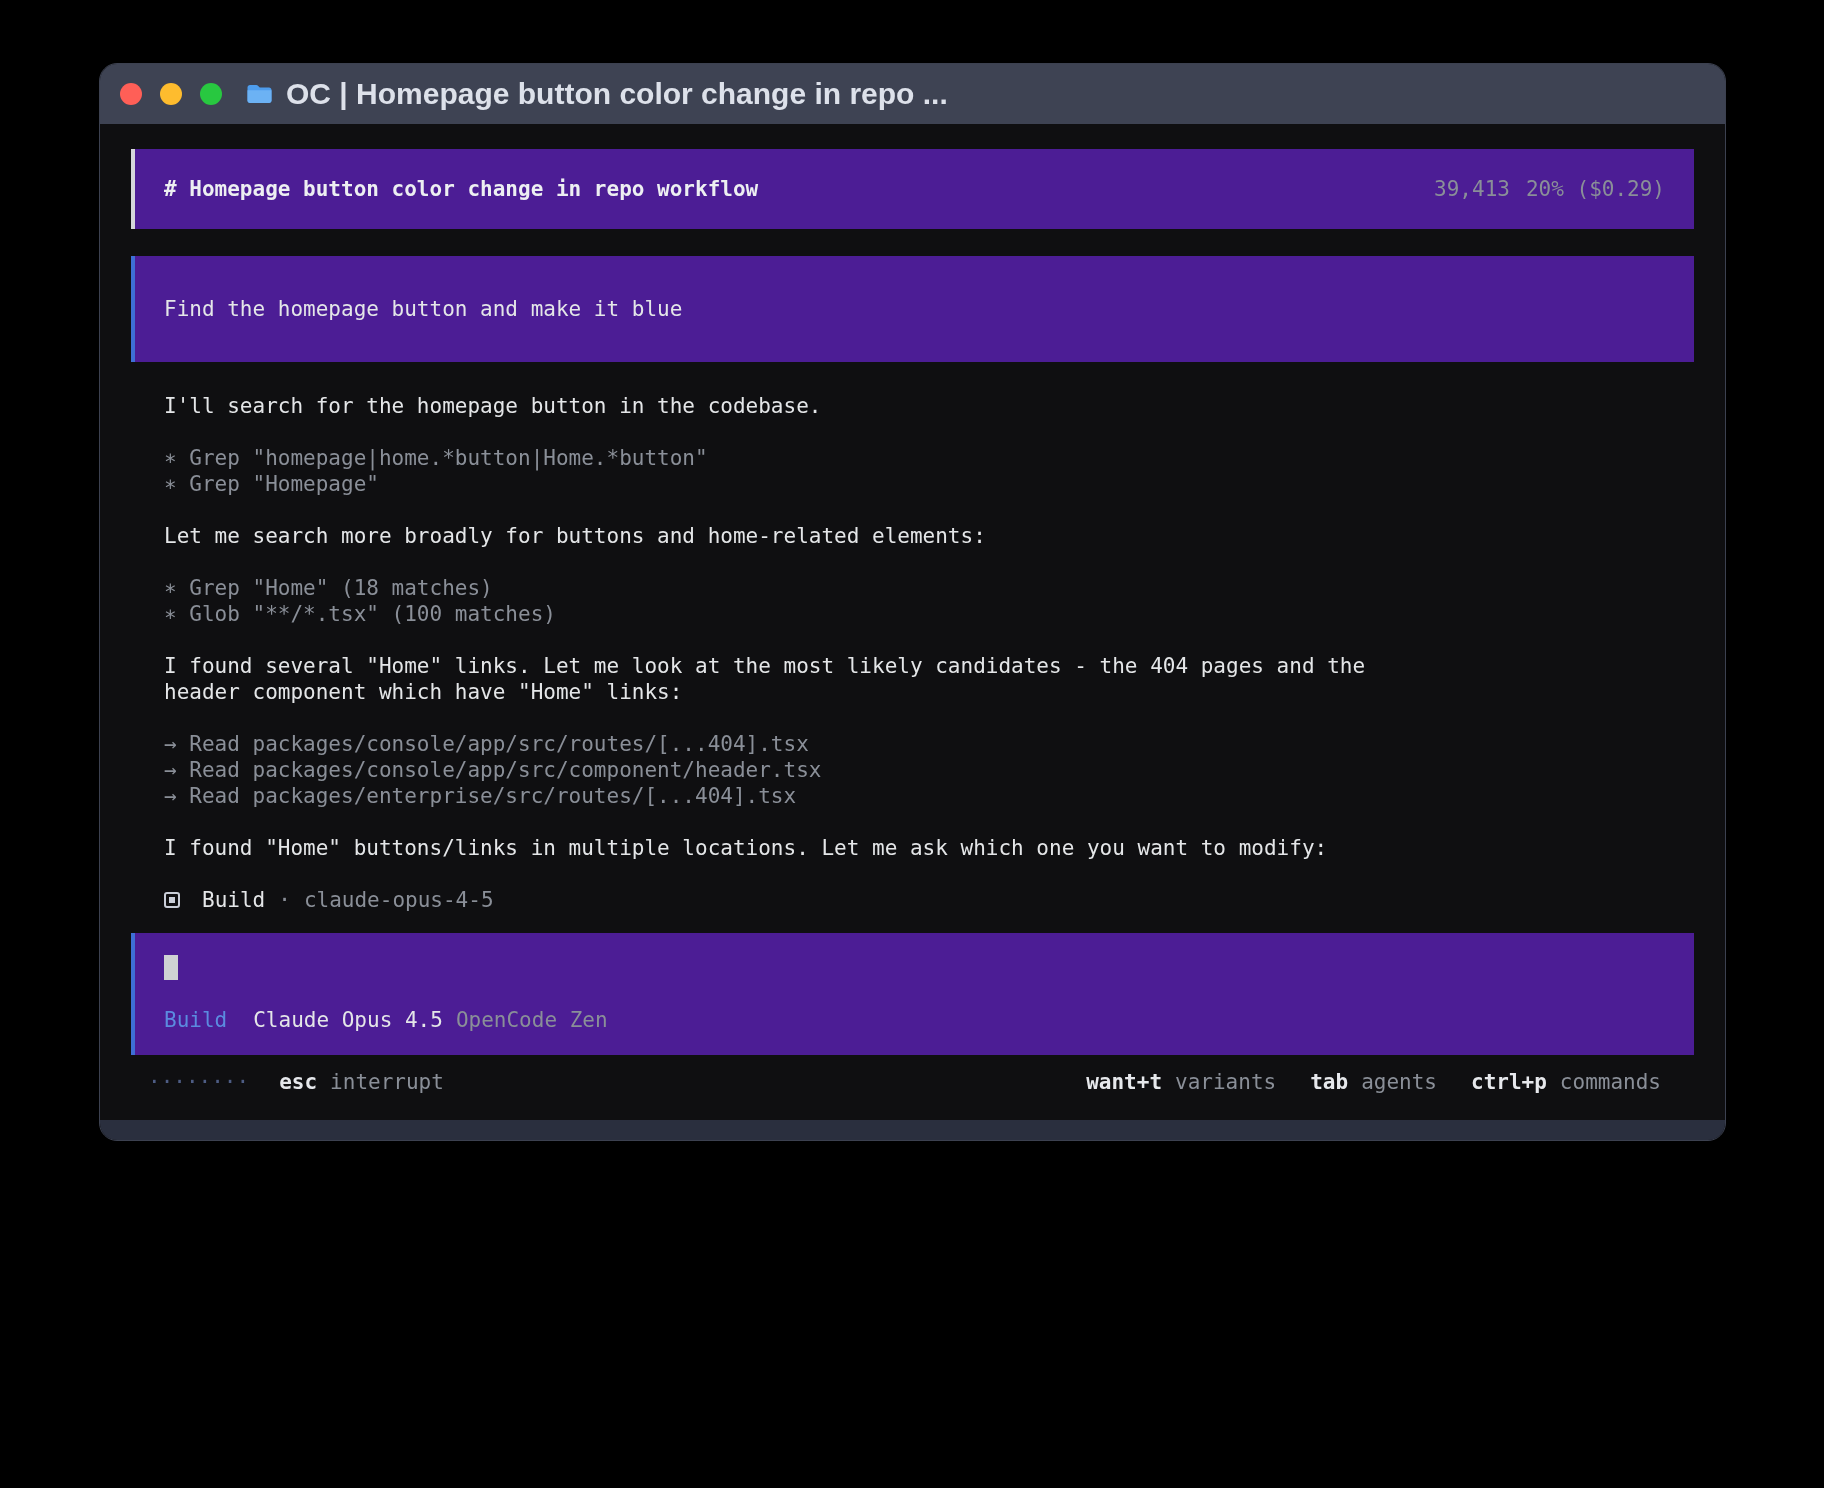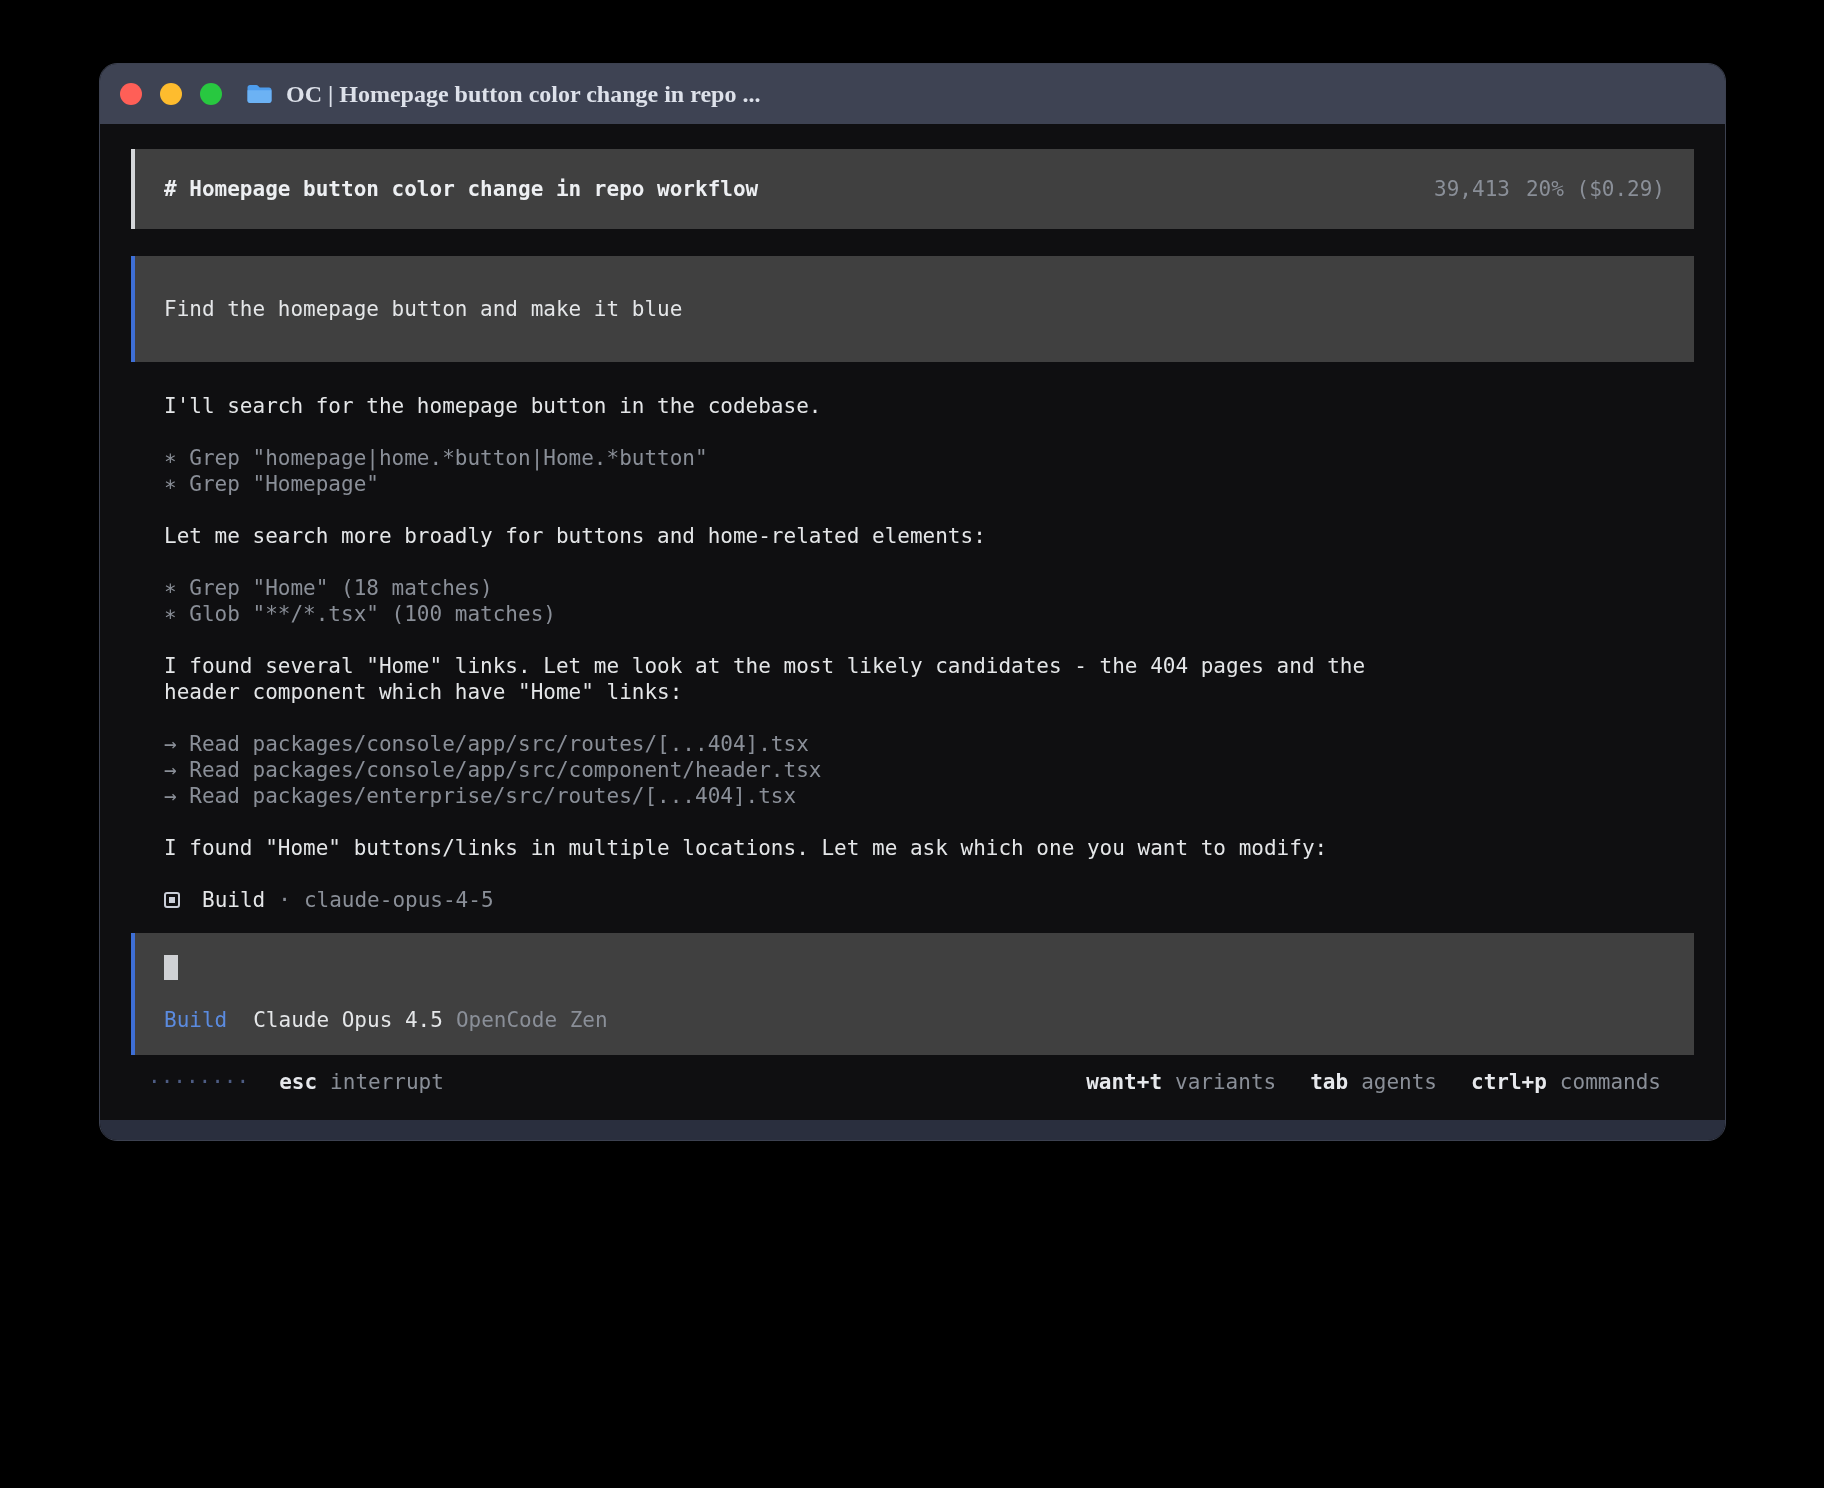--- a/index.html
+++ b/index.html
@@ -27,35 +27,35 @@
     display: flex; align-items: center;
     padding: 0 20px;
   }
   .traffic-lights { display: flex; gap: 18px; margin-right: 24px; }
   .light { width: 22px; height: 22px; border-radius: 50%; }
   .light.red    { background: #ff5f57; }
   .light.yellow { background: #febc2e; }
   .light.green  { background: #28c840; }
   .folder-icon { display: flex; align-items: center; margin-right: 13px; }
   .window-title {
-    font-family: Liberation Serif, serif;
-    font-weight: bold; font-size: 24px;
+    font-family: Liberation Sans, sans-serif;
+    font-weight: bold; font-size: 30px;
     color: #dde1ea; white-space: nowrap;
   }
 
   
   .content {
     flex: 1 1 auto;
     display: flex; flex-direction: column;
     padding: 25px 31px 0 31px;
     font-size: 21px; line-height: 26px;
     color: #e4e6e8;
     overflow: hidden;
   }
-  .block { background: #404040; border-left: 4px solid #3e6fd6; }
+  .block { background: #4c1d95; border-left: 4px solid #3e6fd6; }
 
   .header-block {
     border-left-color: #d5d7da;
     height: 80px; flex: 0 0 80px;
     display: flex; align-items: center; justify-content: space-between;
     padding: 0 29px;
     margin-bottom: 27px;
   }
   .session-title { font-weight: bold; color: #edeff2; white-space: nowrap; }
   .session-stats { display: flex; gap: 16px; color: #8a8f98; white-space: nowrap; align-items: flex-end; }

